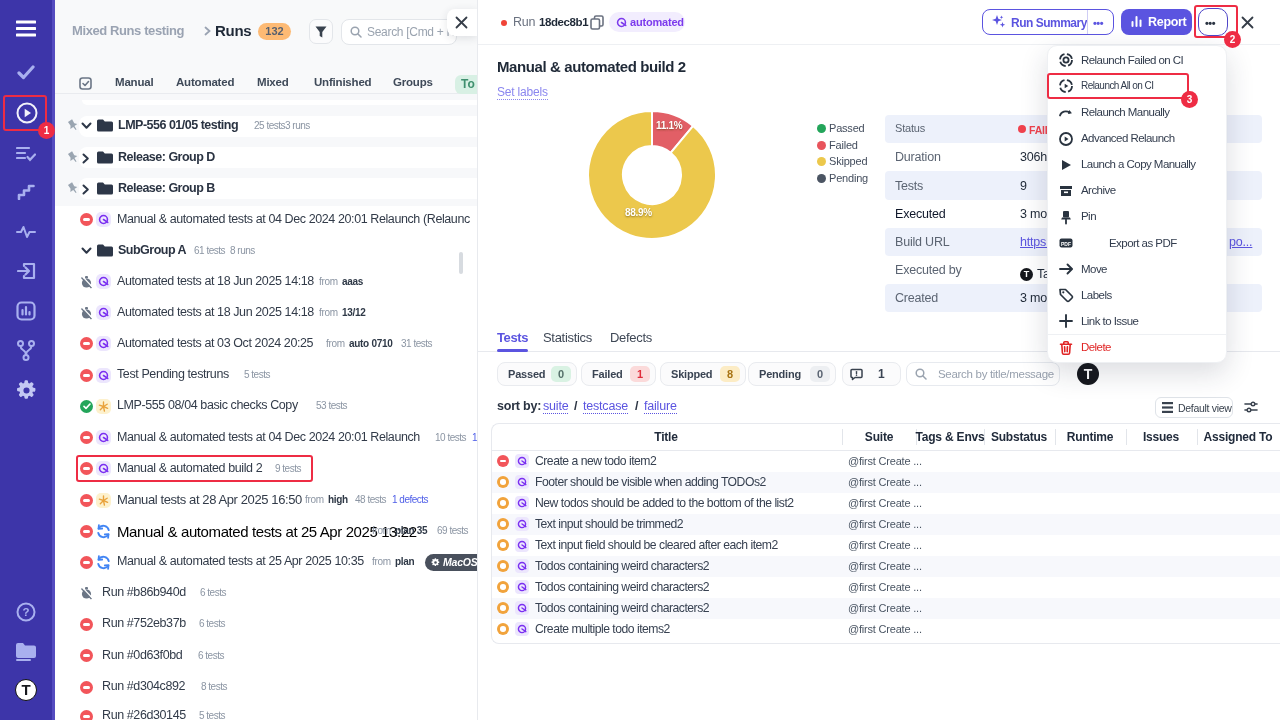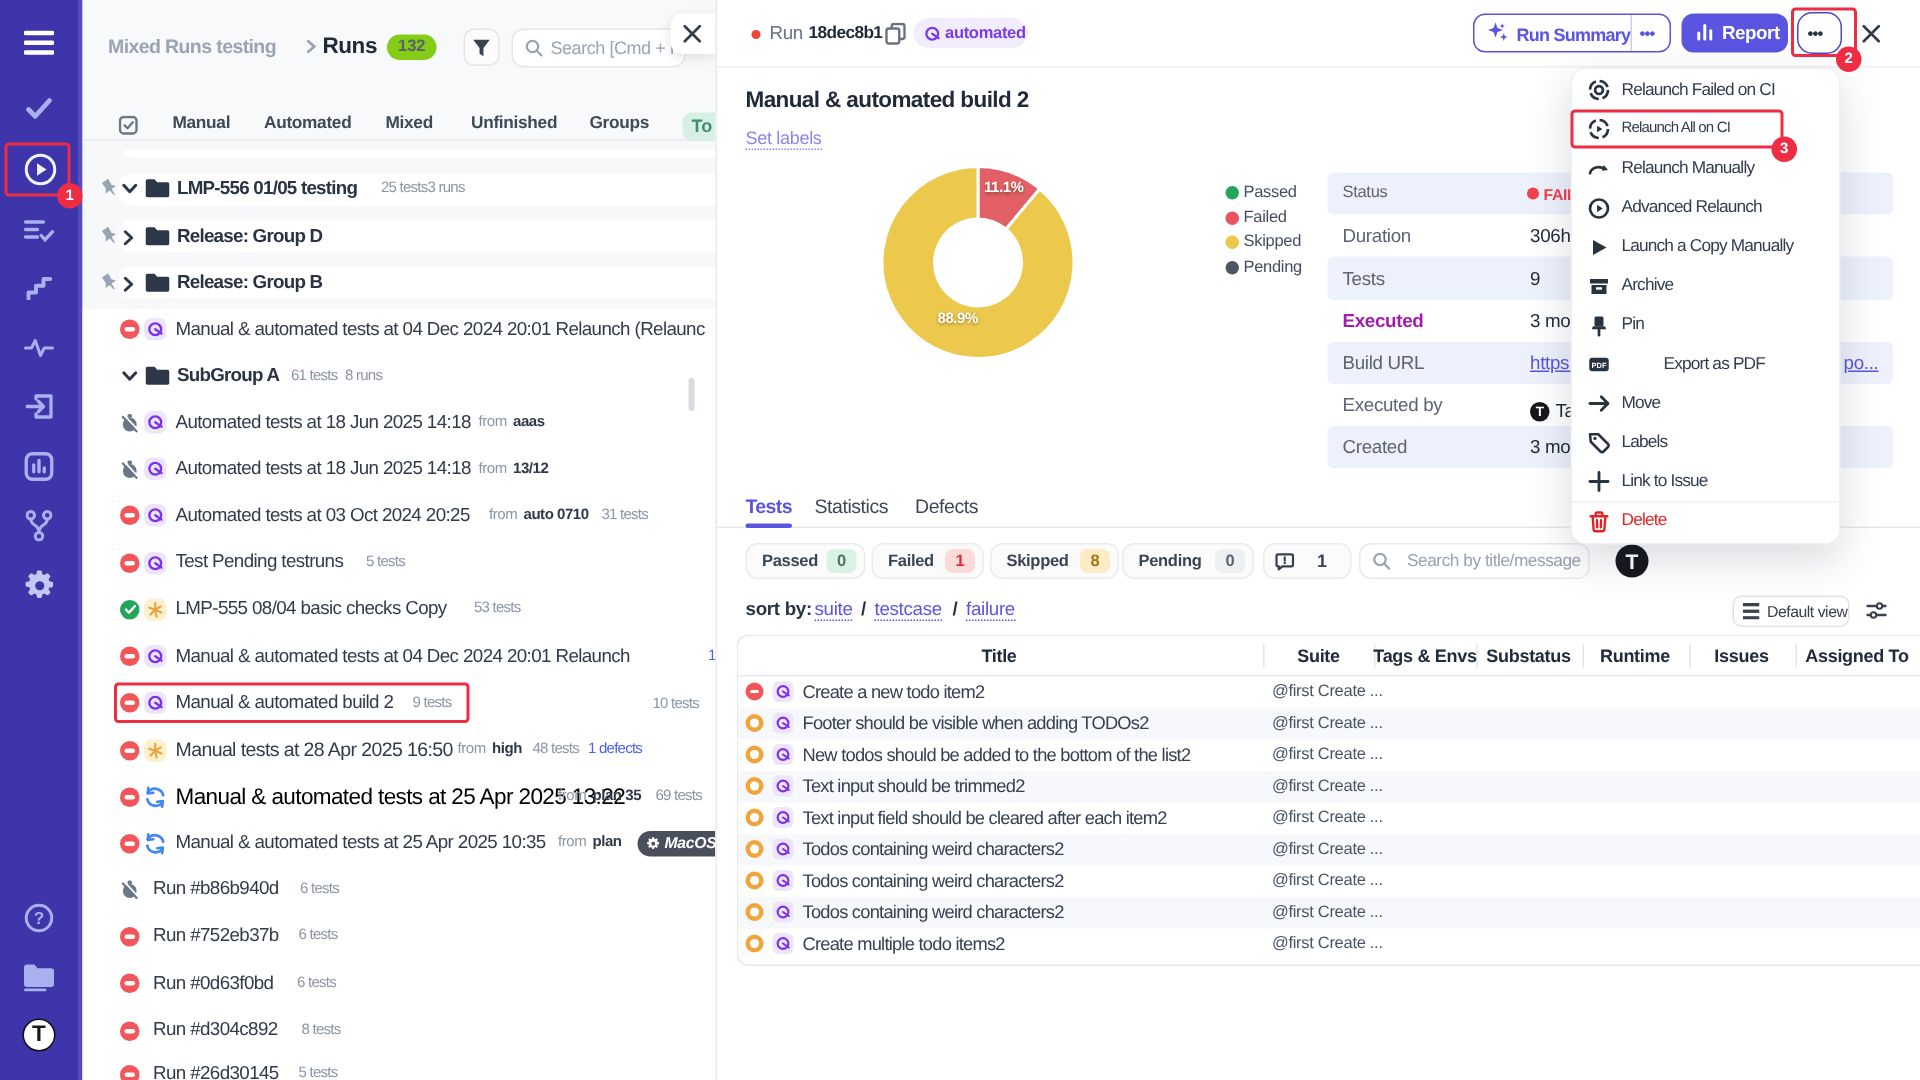--- a/index.html
+++ b/index.html
@@ -82,21 +82,21 @@
 <div class="ab" style="left:15px;top:679px;width:22px;height:22px;border-radius:50%;background:#fff;border:1.5px solid #111"></div>
 <div class="ab" style="left:15px;top:679px;width:22px;height:22px;text-align:center;font-weight:bold;font-size:15px;color:#16181d;line-height:22px">T</div>
 </div>
 <div id="lp" class="ab">
 <div class="ab" style="left:0;top:0;width:422px;height:94px;background:#f8f9fa;border-bottom:1px solid #e9ebef"></div>
 <div class="ab" style="left:17px;top:22.9px;font-size:13px;color:#9aa3b2;font-weight:600;letter-spacing:-0.4px;white-space:nowrap;">Mixed Runs testing</div>
 <svg class="ab" style="left:149px;top:26px" width="7" height="10" viewBox="0 0 7 10">
         <path d="M1.5 1.5 L5.5 5 L1.5 8.5" stroke="#9aa3b2" stroke-width="1.8" fill="none" stroke-linecap="round"></path>
       </svg>
 <div class="ab" style="left:160px;top:21.7px;font-size:15px;color:#1f2937;font-weight:700;letter-spacing:-0.3px;white-space:nowrap;">Runs</div>
-<div class="ab" style="left:203px;top:23px;width:33px;height:17px;background:#84cc16;border-radius:9px;text-align:center;font-size:11px;color:#57606e;font-weight:600;line-height:17px">132</div>
+<div class="ab" style="left:203px;top:23px;width:33px;height:17px;background:#fdba74;border-radius:9px;text-align:center;font-size:11px;color:#57606e;font-weight:600;line-height:17px">132</div>
 <div class="ab" style="left:254px;top:19px;width:24px;height:25px;background:#fbfbfc;border:1px solid #e3e6ea;border-radius:7px"></div>
 <svg class="ab" style="left:260px;top:26px" width="12" height="12" viewBox="0 0 12 12">
         <path fill="#39424e" d="M0.5 0.5 h11 L7.3 6 v5.5 l-2.6-1.6 V6 Z"></path>
       </svg>
 <div class="ab" style="left:286px;top:19px;width:116px;height:26px;background:#fff;border:1px solid #e3e6ea;border-radius:8px"></div>
 <svg class="ab" style="left:295px;top:26px" width="12" height="12" viewBox="0 0 12 12">
         <circle cx="5" cy="5" r="3.8" stroke="#9aa3af" stroke-width="1.5" fill="none"></circle>
         <line x1="8" y1="8" x2="11" y2="11" stroke="#9aa3af" stroke-width="1.5" stroke-linecap="round"></line>
       </svg>
 <div class="ab" style="left:312px;top:24.6px;font-size:12px;color:#9aa3af;font-weight:400;letter-spacing:-0.3px;white-space:nowrap;">Search [Cmd + K..</div>
@@ -238,21 +238,21 @@
 <div class="ab" style="left:62px;top:398.2px;font-size:12.5px;color:#323b49;font-weight:400;letter-spacing:-0.4px;white-space:nowrap;">LMP-555 08/04 basic checks Copy</div>
 <div class="ab" style="left:261px;top:400.3px;font-size:10px;color:#8b95a3;font-weight:400;letter-spacing:-0.5px;white-space:nowrap;">53 tests</div>
 <div class="ab" style="left:25px;top:431.0px;width:13px;height:13px;border-radius:50%;background:#f2555a"></div>
       <div class="ab" style="left:28px;top:436.0px;width:7px;height:3px;border-radius:2px;background:#fff"></div>
 <div class="ab" style="left:41px;top:430.0px;width:15px;height:15px;border-radius:5px;background:#ece6fd"></div>
       <svg class="ab" style="left:43px;top:432.0px" width="11" height="11" viewBox="0 0 12 12">
         <circle cx="6" cy="6" r="4.3" stroke="#7a2ff1" stroke-width="1.7" fill="none"></circle>
         <path d="M6 6 L10.6 9.2" stroke="#7a2ff1" stroke-width="1.7" stroke-linecap="round"></path>
       </svg>
 <div class="ab" style="left:62px;top:429.8px;font-size:12.5px;color:#323b49;font-weight:400;letter-spacing:-0.4px;white-space:nowrap;">Manual &amp; automated tests at 04 Dec 2024 20:01 Relaunch</div>
-<div class="ab" style="left:380px;top:431.8px;font-size:10px;color:#8b95a3;font-weight:400;letter-spacing:-0.5px;white-space:nowrap;margin-top:32px;">10 tests</div>
+<div class="ab" style="left:380px;top:431.8px;font-size:10px;color:#8b95a3;font-weight:400;letter-spacing:-0.5px;white-space:nowrap;">10 tests</div>
 <div class="ab" style="left:417px;top:431.8px;font-size:10px;color:#4f5fe8;font-weight:400;letter-spacing:-0.5px;white-space:nowrap;">1 d</div>
 <div class="ab" style="left:25px;top:462.0px;width:13px;height:13px;border-radius:50%;background:#f2555a"></div>
       <div class="ab" style="left:28px;top:467.0px;width:7px;height:3px;border-radius:2px;background:#fff"></div>
 <div class="ab" style="left:41px;top:461.0px;width:15px;height:15px;border-radius:5px;background:#ece6fd"></div>
       <svg class="ab" style="left:43px;top:463.0px" width="11" height="11" viewBox="0 0 12 12">
         <circle cx="6" cy="6" r="4.3" stroke="#7a2ff1" stroke-width="1.7" fill="none"></circle>
         <path d="M6 6 L10.6 9.2" stroke="#7a2ff1" stroke-width="1.7" stroke-linecap="round"></path>
       </svg>
 <div class="ab" style="left:62px;top:460.8px;font-size:12.5px;color:#323b49;font-weight:400;letter-spacing:-0.4px;white-space:nowrap;">Manual &amp; automated build 2</div>
 <div class="ab" style="left:220px;top:462.8px;font-size:10px;color:#8b95a3;font-weight:400;letter-spacing:-0.5px;white-space:nowrap;">9 tests</div>
@@ -387,21 +387,21 @@
 <div class="ab" style="left:351px;top:138.7px;font-size:11px;color:#444e5e;font-weight:400;letter-spacing:-0.2px;white-space:nowrap;">Failed</div>
 <div class="ab" style="left:339px;top:157.0px;width:9px;height:9px;border-radius:50%;background:#ecc84c"></div>
 <div class="ab" style="left:351px;top:155.2px;font-size:11px;color:#444e5e;font-weight:400;letter-spacing:-0.2px;white-space:nowrap;">Skipped</div>
 <div class="ab" style="left:339px;top:173.5px;width:9px;height:9px;border-radius:50%;background:#4b5563"></div>
 <div class="ab" style="left:351px;top:171.7px;font-size:11px;color:#444e5e;font-weight:400;letter-spacing:-0.2px;white-space:nowrap;">Pending</div>
 <div class="ab" style="left:407px;top:115.0px;width:377px;height:28.2px;background:#edf1fb;border-radius:4px"></div>
 <div class="ab" style="left:417px;top:122.2px;font-size:11px;color:#5b6472;font-weight:400;letter-spacing:-0.2px;white-space:nowrap;">Status</div>
 <div class="ab" style="left:417px;top:150.4px;font-size:12.5px;color:#5b6472;font-weight:400;letter-spacing:-0.2px;white-space:nowrap;">Duration</div>
 <div class="ab" style="left:407px;top:171.4px;width:377px;height:28.2px;background:#edf1fb;border-radius:4px"></div>
 <div class="ab" style="left:417px;top:178.7px;font-size:12.5px;color:#5b6472;font-weight:400;letter-spacing:-0.2px;white-space:nowrap;">Tests</div>
-<div class="ab" style="left:417px;top:206.8px;font-size:12.5px;color:#a21caf;font-weight:700;letter-spacing:-0.2px;white-space:nowrap;">Executed</div>
+<div class="ab" style="left:417px;top:206.8px;font-size:12.5px;color:#0f172a;font-weight:400;letter-spacing:-0.2px;white-space:nowrap;">Executed</div>
 <div class="ab" style="left:407px;top:227.8px;width:377px;height:28.2px;background:#edf1fb;border-radius:4px"></div>
 <div class="ab" style="left:417px;top:235.1px;font-size:12.5px;color:#5b6472;font-weight:400;letter-spacing:-0.2px;white-space:nowrap;">Build URL</div>
 <div class="ab" style="left:417px;top:263.2px;font-size:12.5px;color:#5b6472;font-weight:400;letter-spacing:-0.2px;white-space:nowrap;">Executed by</div>
 <div class="ab" style="left:407px;top:284.2px;width:377px;height:28.2px;background:#edf1fb;border-radius:4px"></div>
 <div class="ab" style="left:417px;top:291.4px;font-size:12.5px;color:#5b6472;font-weight:400;letter-spacing:-0.2px;white-space:nowrap;">Created</div>
 <div class="ab" style="left:540px;top:125px;width:8px;height:8px;border-radius:50%;background:#f0424d"></div>
 <div class="ab" style="left:551px;top:124.0px;font-size:10.5px;color:#f0424d;font-weight:700;letter-spacing:-0.2px;white-space:nowrap;">FAILED</div>
 <div class="ab" style="left:542px;top:150.2px;font-size:12.5px;color:#1f2937;font-weight:500;letter-spacing:-0.2px;white-space:nowrap;">306h 28m</div>
 <div class="ab" style="left:542px;top:178.8px;font-size:12.5px;color:#1f2937;font-weight:500;letter-spacing:-0.2px;white-space:nowrap;">9</div>
 <div class="ab" style="left:542px;top:206.8px;font-size:12.5px;color:#1f2937;font-weight:500;letter-spacing:-0.2px;white-space:nowrap;">3 months ago</div>

